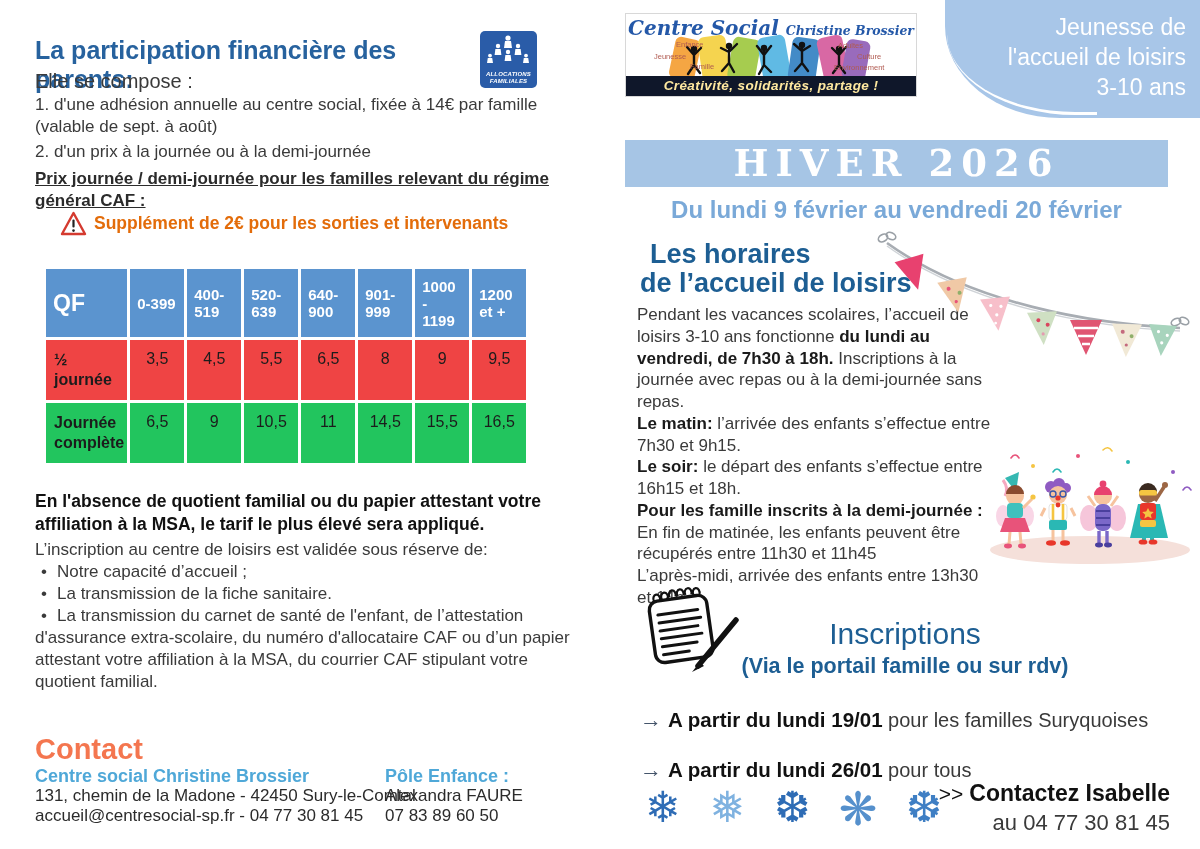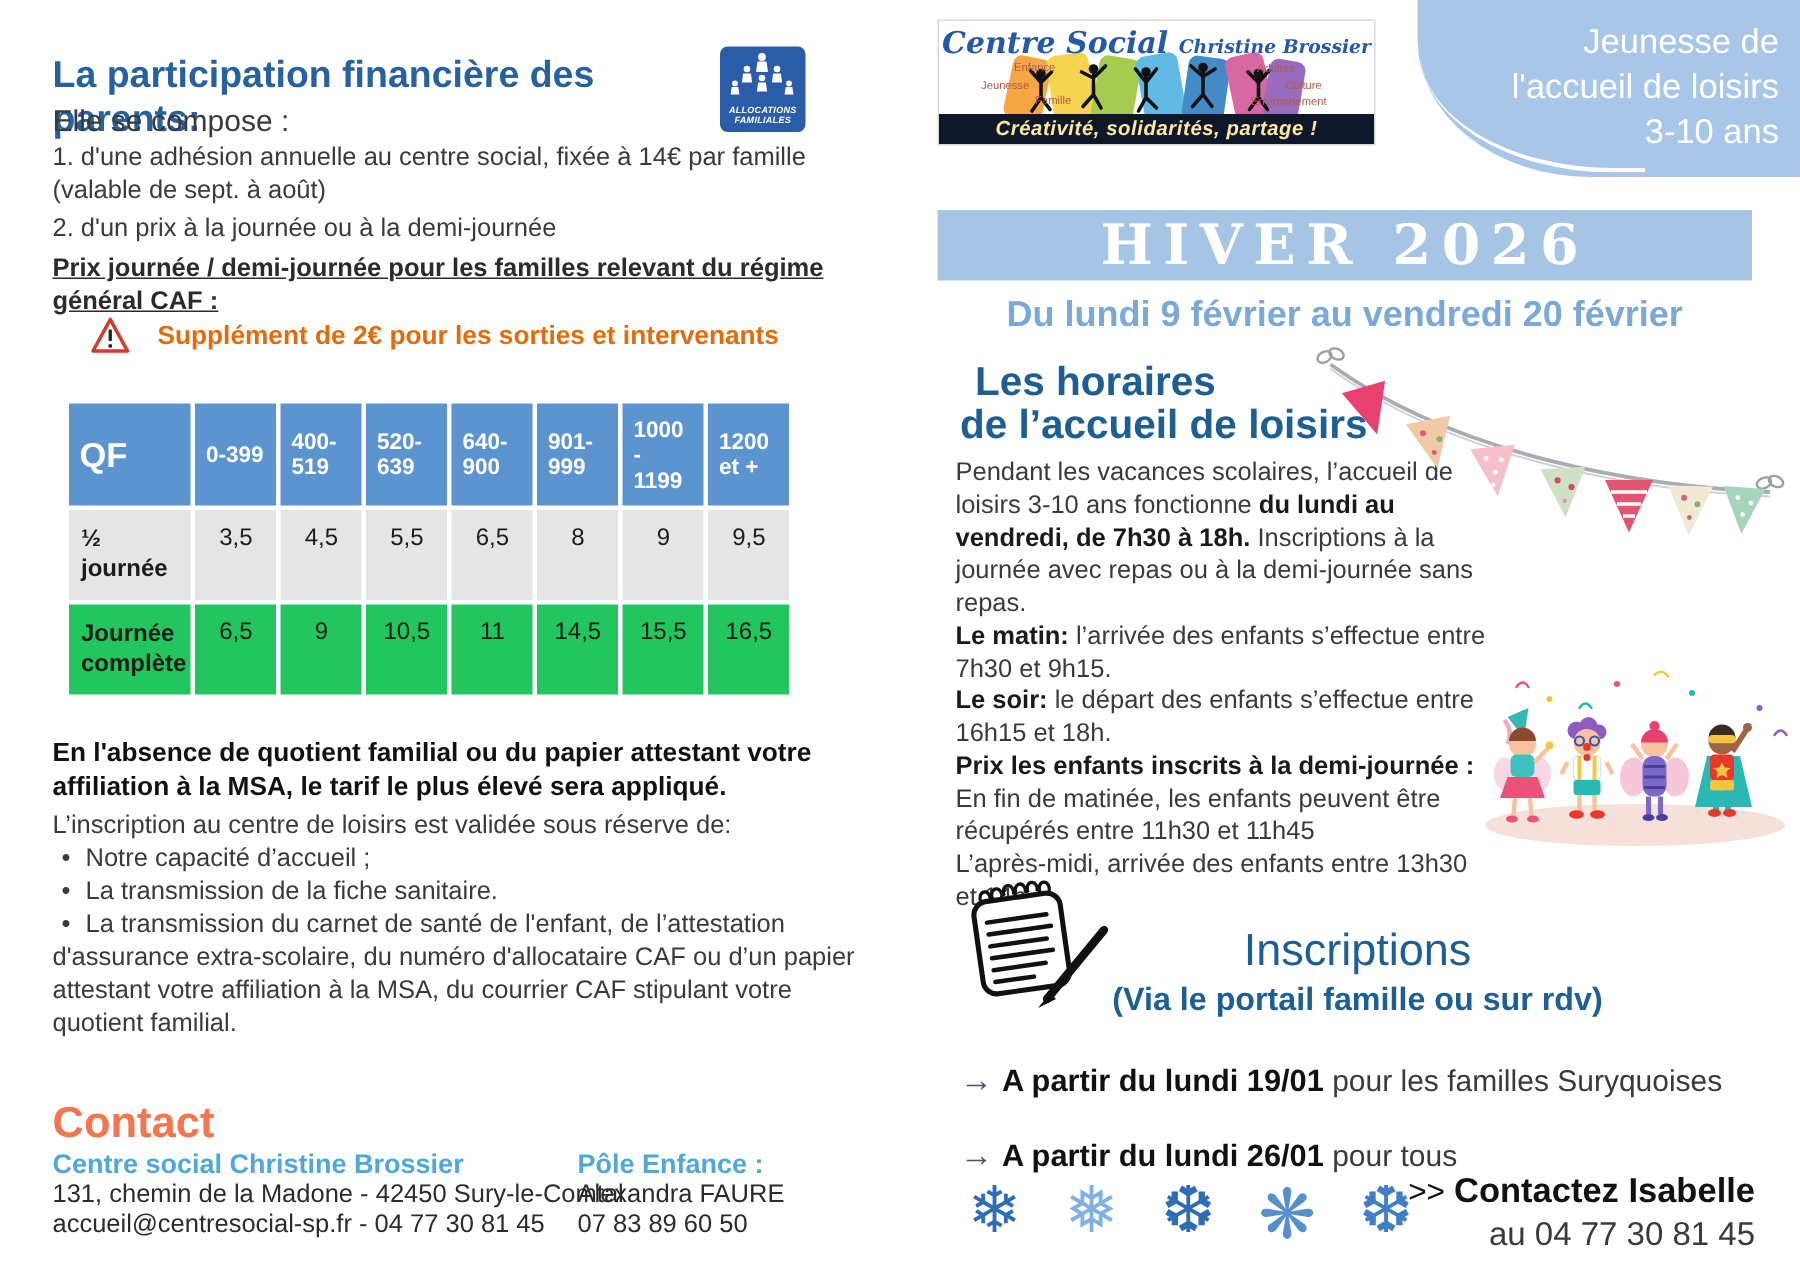--- a/index.html
+++ b/index.html
@@ -9,27 +9,27 @@
   .abs { position:absolute; }
 
   
   .lp-title { left:35px; top:36px; width:445px; font-size:25px; font-weight:700; color:#27629e; }
   .caf-logo { left:480px; top:31px; width:57px; height:57px; background:#2a5ca8; border-radius:5px; }
   .caf-logo .caf-text { position:absolute; bottom:3px; width:100%; text-align:center; color:#fff; font-style:italic; font-weight:700; font-size:6px; line-height:1.15; letter-spacing:.2px; }
   .lp-intro { left:35px; top:70px; font-size:20px; }
   .lp-item1 { left:35px; top:94px; width:538px; font-size:17px; line-height:1.32; }
   .lp-item2 { left:35px; top:142px; width:538px; font-size:17px; }
   .lp-pricing-heading { left:35px; top:168px; width:540px; font-size:17px; font-weight:700; color:#2b2b2b; text-decoration:underline; line-height:1.3; }
-  .lp-warning { left:60px; top:211px; display:flex; align-items:center; gap:18px; }
+  .lp-warning { left:60px; top:211px; display:flex; align-items:center; gap:7px; }
   .lp-warning .wtext { font-size:17.5px; font-weight:700; color:#e36c0a; }
   .pricing-table { left:43px; top:266px; border-collapse:separate; border-spacing:3px; }
   .pricing-table th { background:#5b94cf; color:#fff; font-size:15px; font-weight:700; text-align:left; vertical-align:middle; padding:5px 7px; height:68px; width:54px; overflow-wrap:break-word; }
   .pricing-table th.qf { width:79px; font-size:23px; }
   .pricing-table td { font-size:16px; color:#1c1c1c; text-align:center; vertical-align:top; padding:10px 3px; }
-  .pricing-table tr.r1 td { background:#e5e5e5; height:56px; }
+  .pricing-table tr.r1 td { background:#ef4444; height:56px; }
   .pricing-table tr.r2 td { background:#22c55e; height:58px; }
   .pricing-table td.lbl { text-align:left; font-weight:700; padding-left:8px; line-height:1.25; }
   .lp-msa { left:35px; top:490px; width:540px; font-size:17.5px; font-weight:700; color:#111; line-height:1.32; }
   .lp-validation { left:35px; top:539px; width:540px; font-size:17px; line-height:1.3; }
   .lp-bullet { left:35px; width:540px; font-size:17px; line-height:1.3; }
   .lp-bullet .dot { display:inline-block; width:22px; padding-left:6px; }
   .lp-b1 { top:561px; } .lp-b2 { top:583px; } .lp-b3 { top:605px; }
   .contact-heading { left:35px; top:733px; font-size:29px; font-weight:700; color:#f4764f; }
   .contact-org { left:35px; top:766px; font-size:18px; font-weight:700; color:#4fa8d8; }
   .contact-addr { left:35px; top:786px; font-size:17px; color:#2b2b2b; }
@@ -232,21 +232,21 @@
   <div class="abs hiver-banner">HIVER 2026</div>
   <div class="abs date-range">Du lundi 9 février au vendredi 20 février</div>
 
   <div class="abs sched-title">
     <div class="l1">Les horaires</div>
     <div>de l’accueil de loisirs</div>
   </div>
   <div class="abs sched-body"><span>Pendant les vacances scolaires, l’accueil de loisirs 3-10 ans fonctionne </span><span class="b">du lundi au vendredi, de 7h30 à 18h.</span><span> Inscriptions à la journée avec repas ou à la demi-journée sans repas.
 </span><span class="b">Le matin: </span><span>l’arrivée des enfants s’effectue entre 7h30 et 9h15.
 </span><span class="b">Le soir: </span><span>le départ des enfants s’effectue entre 16h15 et 18h.
-</span><span class="b">Prix les enfants inscrits à la demi-journée :
+</span><span class="b">Pour les famille inscrits à la demi-journée :
 </span><span>En fin de matinée, les enfants peuvent être récupérés entre 11h30 et 11h45
 L’après-midi, arrivée des enfants entre 13h30 et 14h.</span></div>
 
   <svg class="abs" style="left:862px;top:216px;" width="338" height="145" viewBox="0 0 338 145">
     <path d="M25,27 C110,88 230,108 318,112" fill="none" stroke="#a8adb3" stroke-width="2.6"></path>
     <path d="M25,30 C110,91 230,111 318,115" fill="none" stroke="#cfd3d7" stroke-width="1.4"></path>
     <g fill="none" stroke="#9aa0a6" stroke-width="1.6">
       <ellipse cx="21" cy="22" rx="5" ry="3.4" transform="rotate(-30 21 22)"></ellipse>
       <ellipse cx="29" cy="20" rx="5" ry="3.4" transform="rotate(25 29 20)"></ellipse>
       <ellipse cx="314" cy="106" rx="5" ry="3.4" transform="rotate(-25 314 106)"></ellipse>

